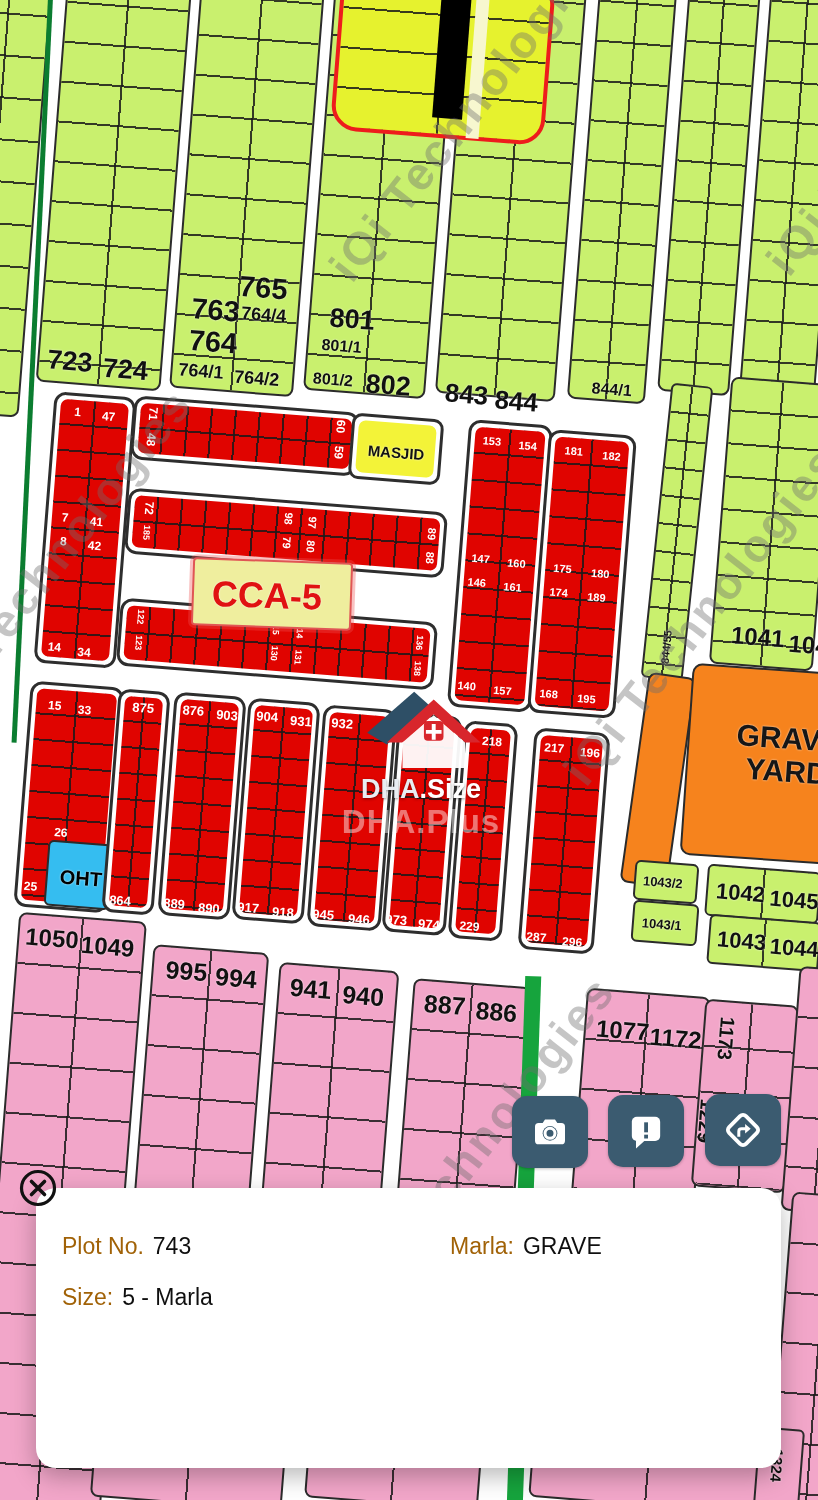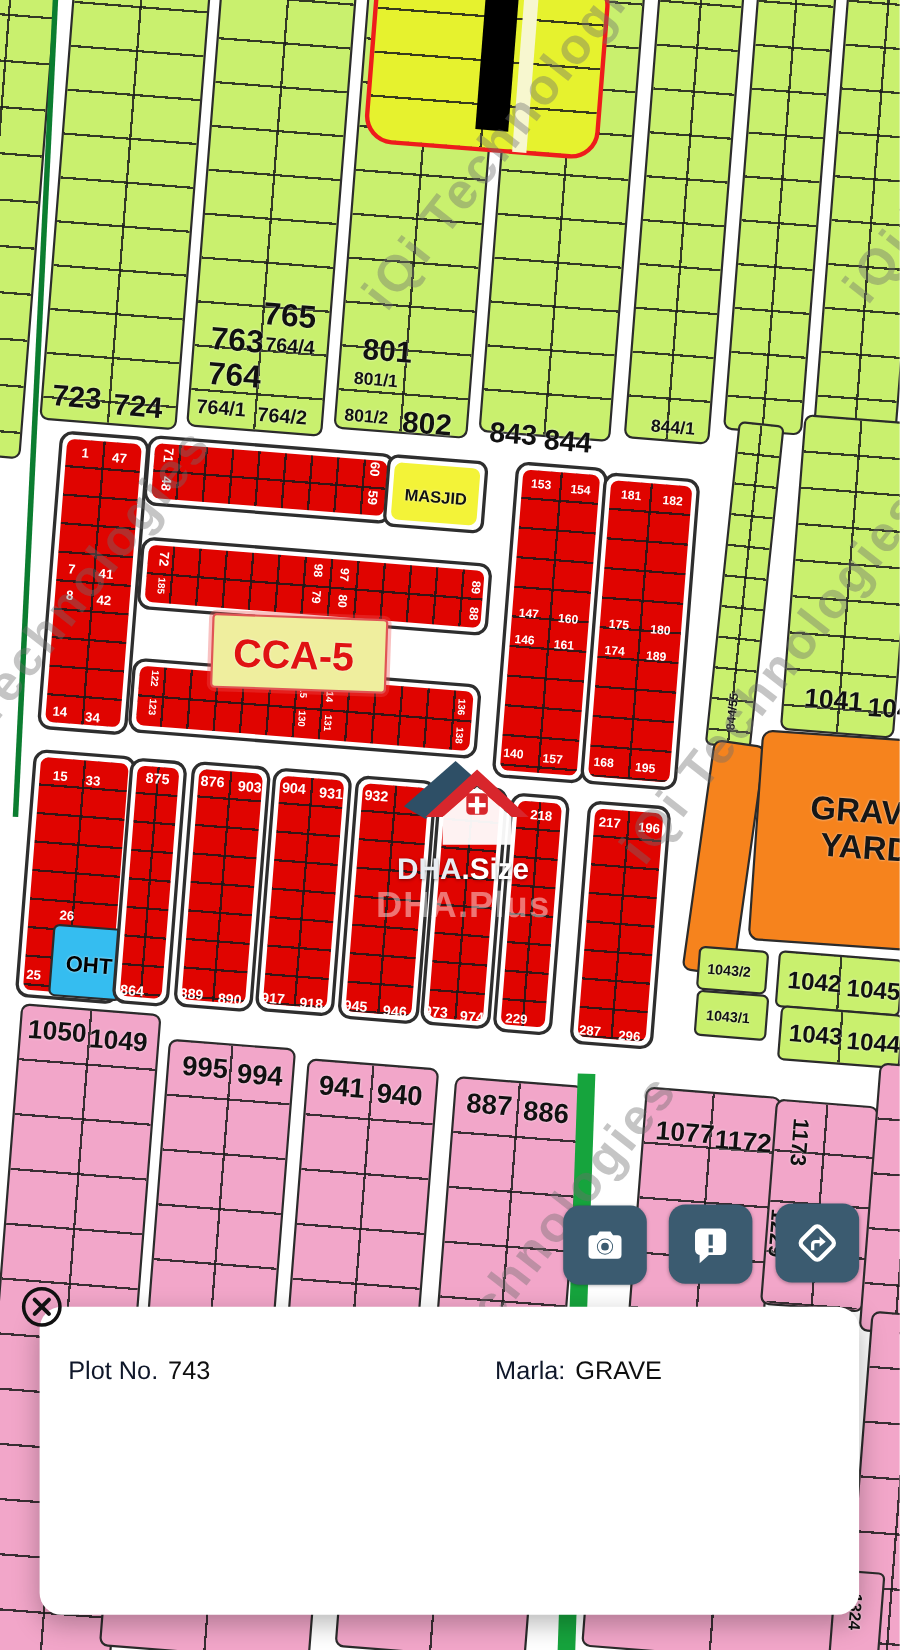--- a/index.html
+++ b/index.html
@@ -31,21 +31,21 @@
   .abtn{position:absolute;width:76px;height:72px;background:#3b5b70;border-radius:15px;z-index:10;
         display:flex;align-items:center;justify-content:center;box-shadow:0 1px 3px rgba(0,0,0,.25);}
   
   #close-btn{position:absolute;left:18px;top:1168px;width:40px;height:40px;z-index:12;}
   
   #card{position:absolute;left:36px;top:1188px;width:745px;height:280px;background:#fff;z-index:10;
         border-radius:20px;box-shadow:0 8px 24px rgba(0,0,0,.28);box-sizing:border-box;padding:16px 26px;}
   #card .title{text-align:center;font-size:30px;font-weight:500;color:#151515;margin-top:4px;}
   #card .fields{display:grid;grid-template-columns:56% 44%;row-gap:19px;margin-top:26px;}
   #card .field{font-size:23px;line-height:32px;white-space:nowrap;}
-  #card .lbl{color:#0f172a;margin-right:9px;}
+  #card .lbl{color:#a16207;margin-right:9px;}
   #card .val{color:#0f0f0f;}
 </style>
 </head>
 <body>
 
 <div id="screen">
   <div id="map-layer">
       <div class="blk" style="left: -48px; top: -30px; width: 84px; height: 445px; transform: rotate(4.5deg); border-radius: 8px; background: rgb(201, 240, 110); border: 2px solid rgb(43, 43, 43);">
         <div class="gv" style="--sp: 40px;"></div>
       </div>
@@ -368,15 +368,16 @@
     <svg width="40" height="40" viewBox="0 0 40 40">
       <circle cx="20" cy="20" r="16.5" fill="none" stroke="#111" stroke-width="3.2"></circle>
       <path d="M13.5 13.5 L26.5 26.5 M26.5 13.5 L13.5 26.5" stroke="#111" stroke-width="3.6" stroke-linecap="round"></path>
     </svg>
   </div>
 
   <div id="card">
     <div class="fields">
       <div class="field"><span class="lbl">Plot No.</span><span class="val">743</span></div>
       <div class="field"><span class="lbl">Marla:</span><span class="val">GRAVE</span></div>
+      <div class="field"><span class="lbl">Size:</span><span class="val">5 - Marla</span></div>
     </div>
   </div>
 </div>
 
 </body></html>

